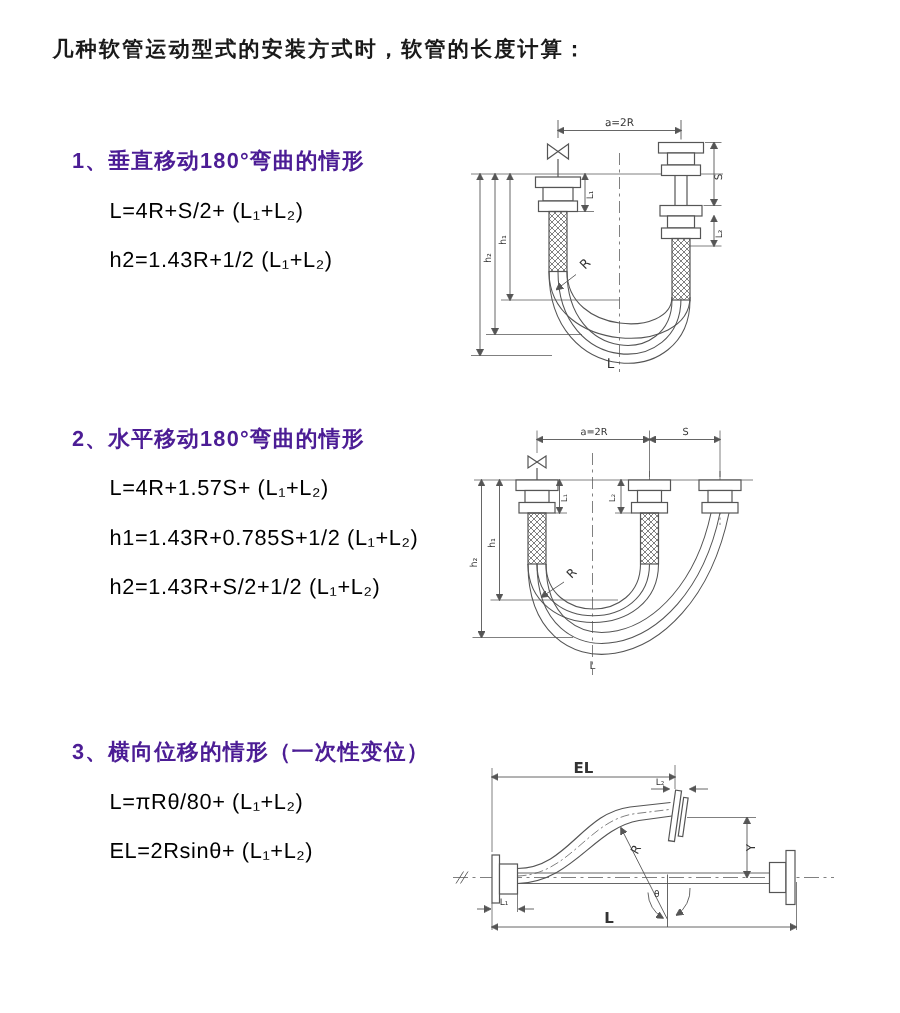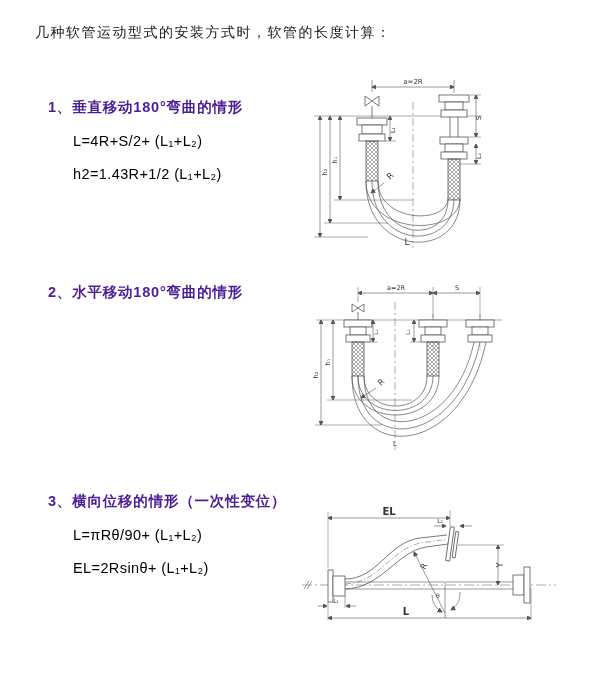--- a/index.html
+++ b/index.html
@@ -1,21 +1,21 @@
 <!DOCTYPE html>
 <html><head>
 <meta charset="utf-8">
 <style>
   html,body{margin:0;padding:0;}
   body{
     width:600px;height:675px;background:#ffffff;position:relative;overflow:hidden;
     font-family:"Liberation Sans","DejaVu Sans",sans-serif;color:#1c1c1c;
   }
   .page-title{
-    position:absolute;left:35px;top:24px;font-size:14px;font-weight:400;
+    position:absolute;left:35px;top:24px;font-size:14px;font-weight:700;
     letter-spacing:1.5px;color:#1a1a1a;white-space:nowrap;
   }
   .sec{position:absolute;left:48px;}
   .sec-heading{font-size:14.5px;font-weight:700;letter-spacing:0.8px;white-space:nowrap;color:#4c1d95;}
   .formulas{margin:8px 0 0 25px;}
   .formula{font-size:14.5px;line-height:33px;letter-spacing:0.4px;white-space:nowrap;color:#000000;}
   svg{position:absolute;overflow:visible;}
   svg text{font-family:"DejaVu Sans","Liberation Sans",sans-serif;fill:#333;}
   .dwg line,.dwg path,.dwg rect{stroke:#555;}
 </style>
@@ -27,26 +27,31 @@
 <div class="sec" style="top:98px">
   <div class="sec-heading">1、垂直移动180°弯曲的情形</div>
   <div class="formulas">
     <div class="formula">L=4R+S/2+ (L₁+L₂)</div>
     <div class="formula">h2=1.43R+1/2 (L₁+L₂)</div>
   </div>
 </div>
 
 <div class="sec" style="top:283px">
   <div class="sec-heading">2、水平移动180°弯曲的情形</div>
+  <div class="formulas">
+    <div class="formula">L=4R+1.57S+ (L₁+L₂)</div>
+    <div class="formula">h1=1.43R+0.785S+1/2 (L₁+L₂)</div>
+    <div class="formula">h2=1.43R+S/2+1/2 (L₁+L₂)</div>
+  </div>
 </div>
 
 <div class="sec" style="top:492px">
   <div class="sec-heading">3、横向位移的情形（一次性变位）</div>
   <div class="formulas">
-    <div class="formula">L=πRθ/90+ (L₁+L₂)</div>
+    <div class="formula">L=πRθ/80+ (L₁+L₂)</div>
     <div class="formula">EL=2Rsinθ+ (L₁+L₂)</div>
   </div>
 </div>
 
 <svg class="dwg" style="left:310px;top:66px" width="285" height="200" viewBox="0 0 285 200">
   <defs>
     <marker id="m1" viewBox="0 0 10 10" refX="9" refY="5" markerWidth="8" markerHeight="8" orient="auto-start-reverse">
       <path d="M0,0 L10,5 L0,10 z" fill="#555" stroke="none"></path>
     </marker>
     <pattern id="hat1" width="4" height="4" patternUnits="userSpaceOnUse">

